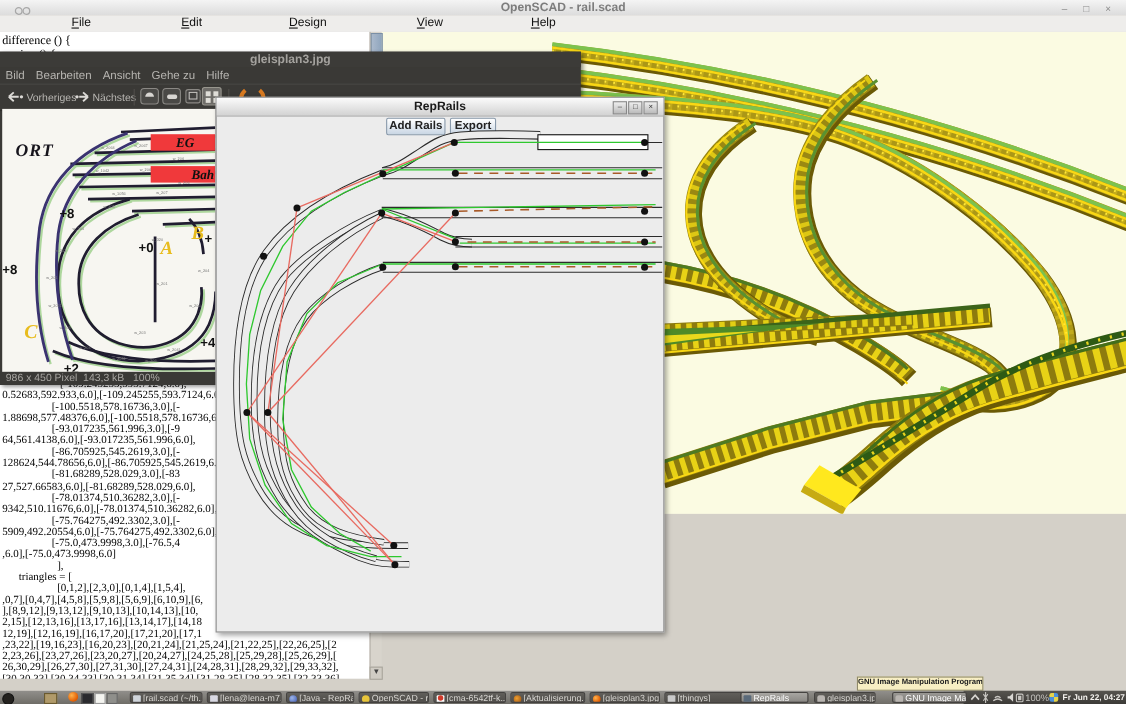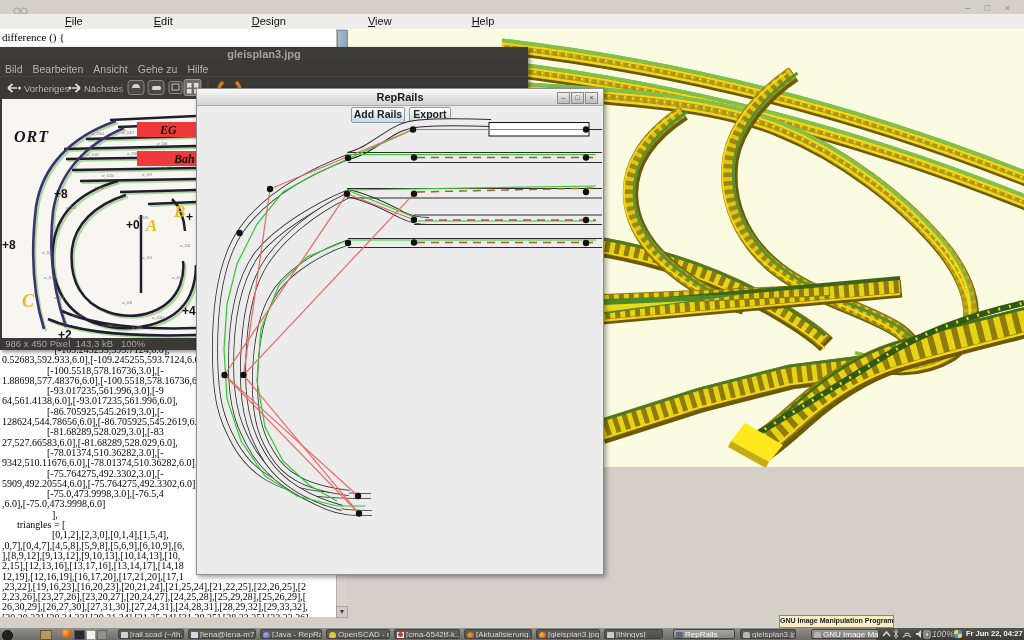--- a/index.html
+++ b/index.html
@@ -54,29 +54,30 @@
     background:linear-gradient(#918f8b,#6f6d67);}
   .tb-btn{position:absolute;top:1px;height:10px;background:linear-gradient(#605e5a,#504e4a);
     border:1px solid #444240;border-radius:2px;color:#d8d6d2;font-size:8px;line-height:9px;
     padding-left:11px;overflow:hidden;white-space:nowrap;box-sizing:border-box;}
   .tb-ico{position:absolute;left:2px;top:1.5px;width:7px;height:7px;border-radius:1px;}
 </style>
 </head>
 <body>
 <div id="screen">
 
+  <div class="abs" id="os-title">OpenSCAD - rail.scad</div>
   <div class="abs" style="left:13px;top:2px;width:30px;height:10px;">
     <svg width="30" height="10">
         <circle cx="4" cy="5" r="3" fill="none" stroke="#a8a8a8" stroke-width="1.2"></circle>
         <circle cx="11" cy="5" r="3" fill="none" stroke="#a8a8a8" stroke-width="1.2"></circle>
       </svg>
   </div>
   <div class="abs" style="right:8px;top:3px;font-size:9px;color:#8a8a8a;letter-spacing:6px;">–&nbsp;□&nbsp;×</div>
   <div class="abs" id="os-menu">
-    <span style="margin-left:18px"><u>F</u>ile</span><span style="margin-left:24px"><u>E</u>dit</span><span style="margin-left:32px"><u>D</u>esign</span><span style="margin-left:35px"><u>V</u>iew</span><span style="margin-left:33px"><u>H</u>elp</span>
+    <span style="margin-left:18px"><u>F</u>ile</span><span style="margin-left:35px"><u>E</u>dit</span><span style="margin-left:32px"><u>D</u>esign</span><span style="margin-left:35px"><u>V</u>iew</span><span style="margin-left:33px"><u>H</u>elp</span>
   </div>
   <div class="abs" id="os-editor">
     <pre style="position:absolute;left:2px;top:2px;font-size:11px;line-height:13px;">difference () {
   union () {</pre>
     <pre style="position:absolute;left:2px;top:316px;">                     [-109.245255,593.7124,6.0],
 0.52683,592.933,6.0],[-109.245255,593.7124,6.0],
                   [-100.5518,578.16736,3.0],[-
 1.88698,577.48376,6.0],[-100.5518,578.16736,6.0],
                   [-93.017235,561.996,3.0],[-9
 64,561.4138,6.0],[-93.017235,561.996,6.0],
@@ -438,29 +439,29 @@
     <div class="abs" style="left:74px;top:2px;width:9px;height:8px;background:#2a2a2e;border:1px solid #555;"></div>
     <div class="abs" style="left:86px;top:2px;width:8px;height:8px;background:#f4f4f0;border:1px solid #999;"></div>
     <div class="abs" style="left:97px;top:2px;width:8px;height:8px;background:#8f8f8b;border:1px solid #666;"></div>
     <div class="tb-btn" style="left:118px;width:66px;"><span class="tb-ico" style="background:#cfd4da;"></span>[rail.scad (~/th...</div>
     <div class="tb-btn" style="left:188px;width:68px;"><span class="tb-ico" style="background:#d8d8e2;"></span>[lena@lena-m7...</div>
     <div class="tb-btn" style="left:260px;width:62px;"><span class="tb-ico" style="background:radial-gradient(circle at 35% 35%,#9cb4e8,#3a56b0);border-radius:50%;"></span>[Java - RepRail...</div>
     <div class="tb-btn" style="left:326px;width:64px;"><span class="tb-ico" style="background:#e8c53a;border-radius:50%;"></span>OpenSCAD - r...</div>
     <div class="tb-btn" style="left:394px;width:66px;"><span class="tb-ico" style="background:#fff;border-radius:1px;"></span><span style="position:absolute;left:3px;top:2px;width:5px;height:5px;background:#d03a2a;border-radius:50%;"></span>[cma-6542tf-k....</div>
     <div class="tb-btn" style="left:464px;width:68px;"><span class="tb-ico" style="background:radial-gradient(circle at 40% 40%,#f0a030,#904a10);border-radius:50%;"></span>[Aktualisierung...</div>
     <div class="tb-btn" style="left:536px;width:64px;"><span class="tb-ico" style="background:radial-gradient(circle at 35% 35%,#ffb24c,#e05a00 70%);border-radius:50%;"></span>[gleisplan3.jpg...</div>
-    <div class="tb-btn" style="left:604px;width:59px;"><span class="tb-ico" style="background:#c9c9c9;"></span>[thingys]</div>
+    <div class="tb-btn" style="left:604px;width:72px;"><span class="tb-ico" style="background:#c9c9c9;"></span>[thingys]</div>
     <div class="tb-btn" style="left:673px;width:62px;background:linear-gradient(#a8a6a2,#8a8884);color:#fff;"><span class="tb-ico" style="background:#5a6a7a;"></span>RepRails</div>
     <div class="tb-btn" style="left:740px;width:56px;"><span class="tb-ico" style="background:#b8b4b0;border-radius:2px;"></span>gleisplan3.jpg</div>
     <div class="tb-btn" style="left:811px;width:68px;background:linear-gradient(#9a9894,#7c7a76);color:#fff;"><span class="tb-ico" style="background:#b8b4b0;border-radius:2px;"></span>GNU Image Ma...</div>
     <svg class="abs" style="left:880px;top:0px" width="52" height="12">
       <path d="M3 8 l3.5 -4 3.5 4" stroke="#d8d6d2" stroke-width="1.5" fill="none"></path>
       <path d="M14 3 l4 6 m-4 0 l4 -6 m-2 -2 v10" stroke="#c8c6c2" stroke-width="1" fill="none"></path>
       <path d="M23 9 a6 6 0 0 1 8 0 m-6.5 -2.5 a3 3 0 0 1 5 0" stroke="#c8c6c2" stroke-width="1.2" fill="none"></path>
       <path d="M36 5 h2 l3 -3 v8 l-3 -3 h-2 z" fill="#d8d6d2"></path>
       <rect x="44" y="3" width="6" height="7" rx="1" fill="none" stroke="#c8c6c2"></rect>
       <rect x="45.5" y="4.5" width="3" height="4" fill="#c8c6c2"></rect>
     </svg>
-    <div class="abs" style="left:932px;top:0px;color:#c2c0bc;font-size:8.5px;line-height:12px;font-style:italic;">100%</div>
+    <div class="abs" style="left:932px;top:0px;color:#c2c0bc;font-size:8.5px;line-height:12px;">100%</div>
     <div class="abs" style="left:954px;top:2px;width:8px;height:8px;background:conic-gradient(#4a90d9 0 25%,#e8d44a 0 50%,#4a90d9 0 75%,#e8d44a 0);border-radius:2px;"></div>
     <div class="abs" style="left:966px;top:0px;color:#f4f2ee;font-size:7.5px;font-weight:bold;line-height:12px;letter-spacing:0;">Fr Jun 22, 04:27</div>
   </div>
 </div>
 
 </body></html>

